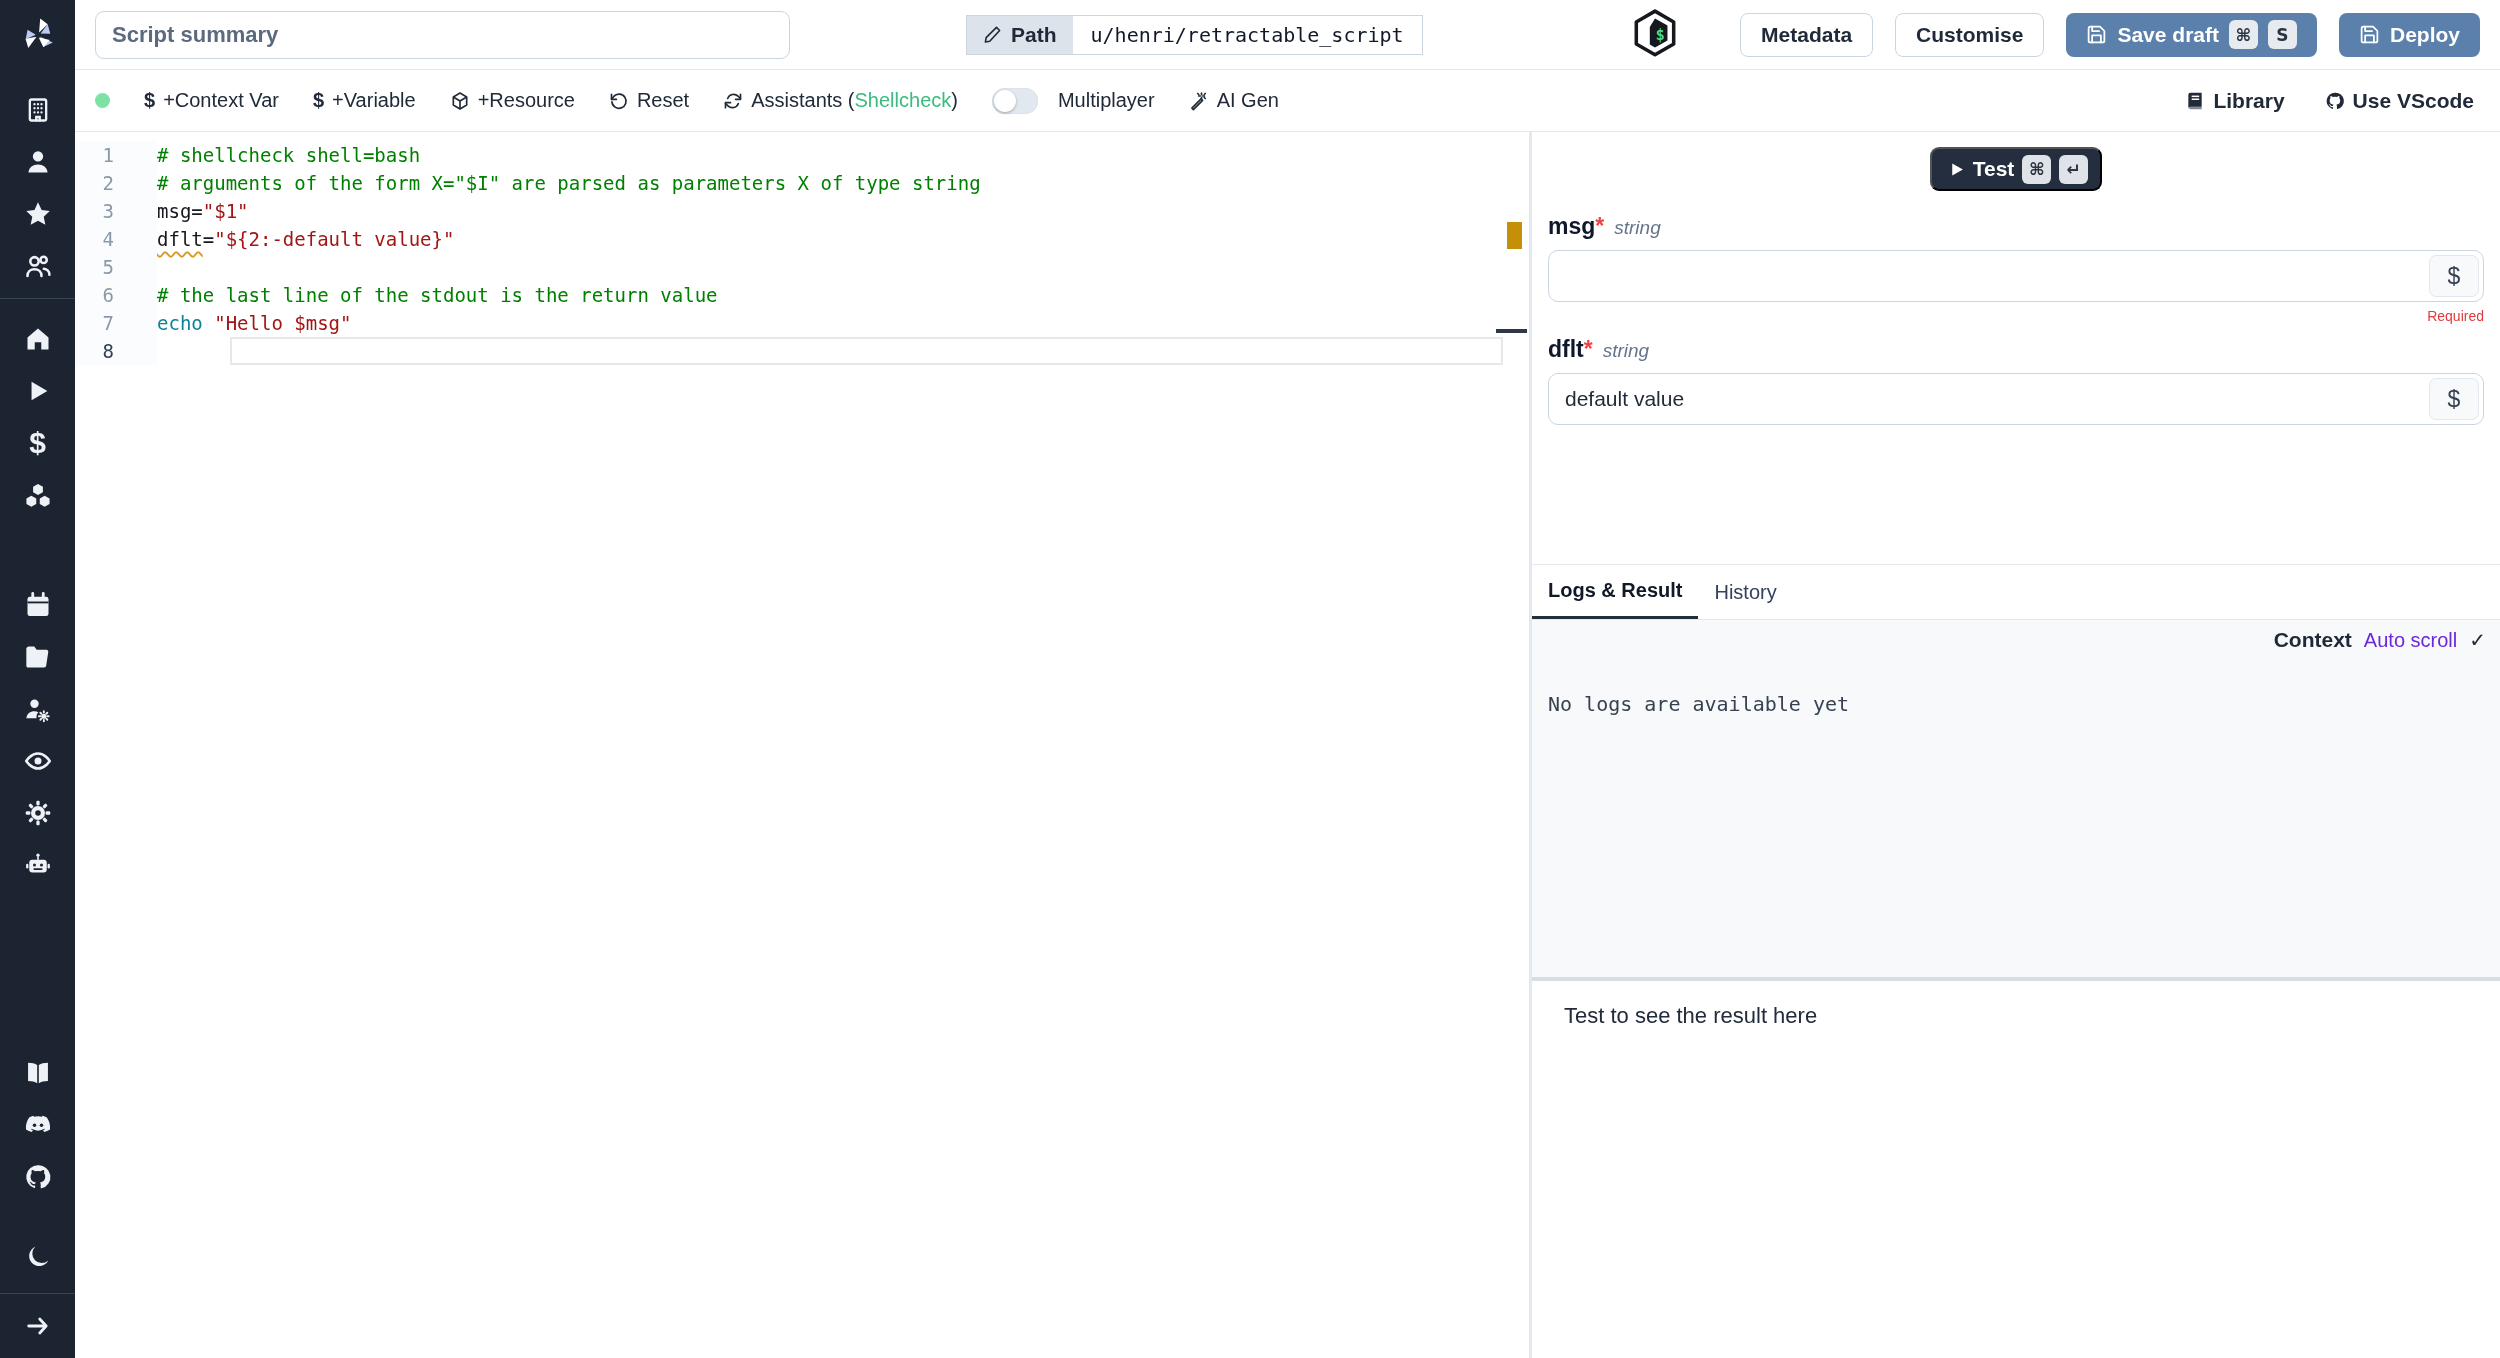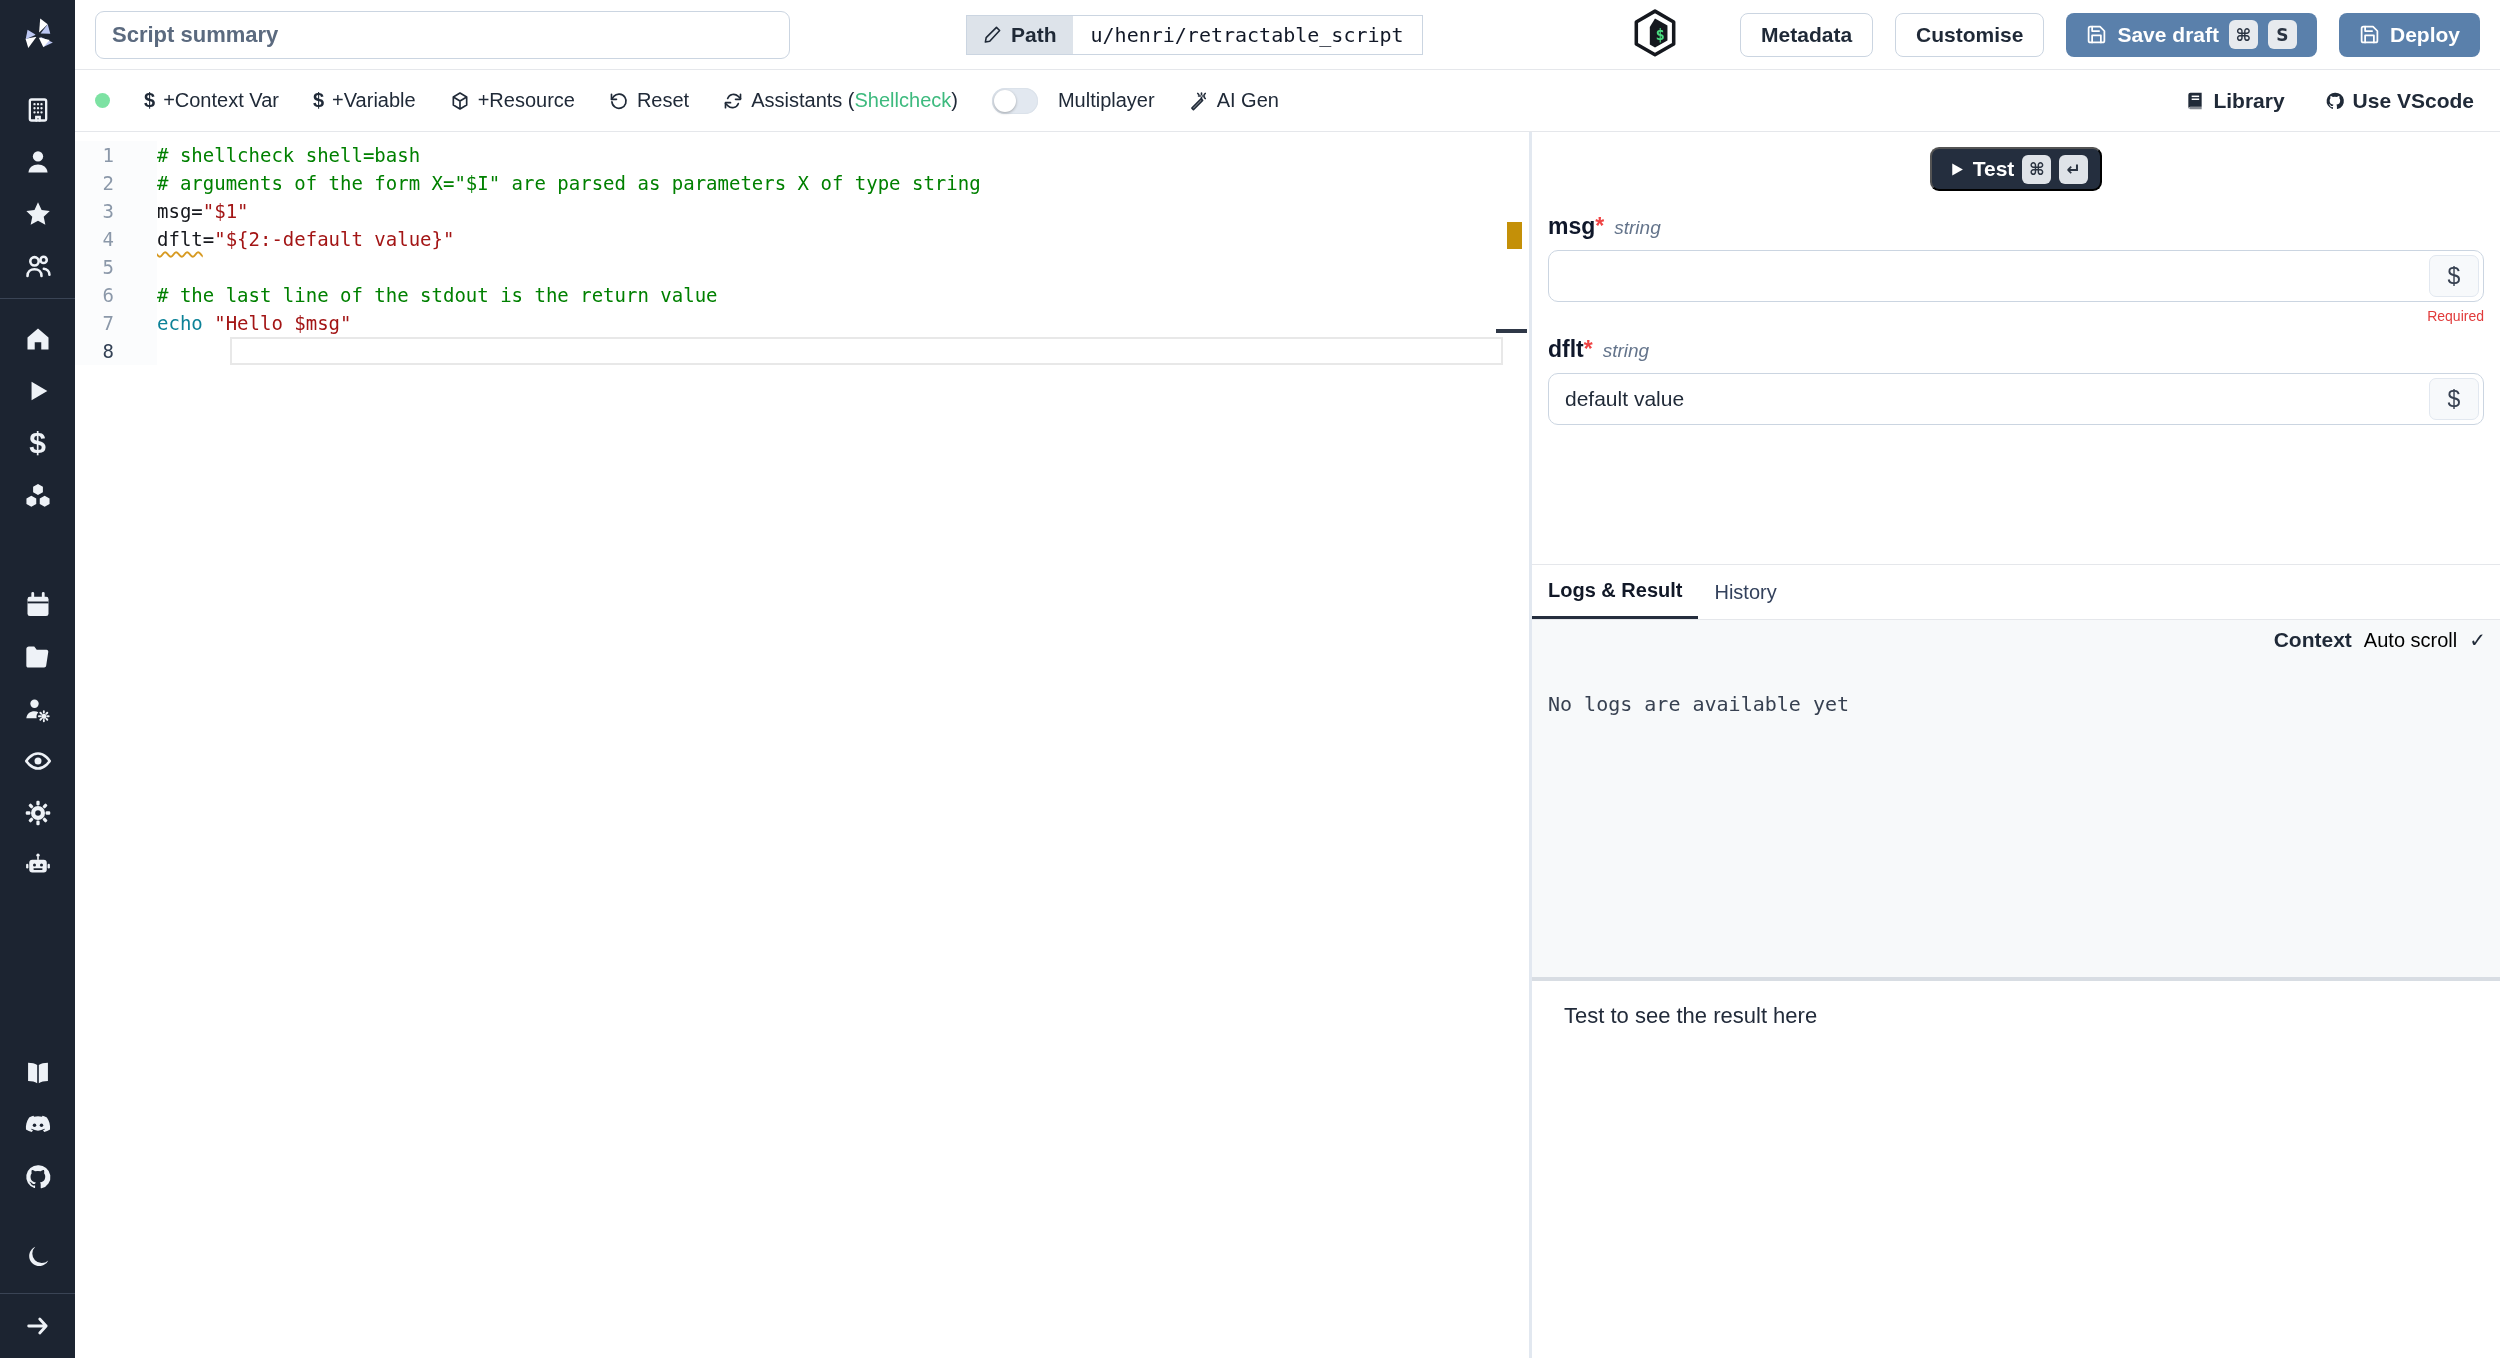--- a/index.html
+++ b/index.html
@@ -92,21 +92,21 @@
      border-radius:7px; display:flex; align-items:center; justify-content:center; font-size:23px; color:#374151; cursor:pointer; }
   .required-msg { text-align:right; color:#e13b3b; font-size:14px; margin-top:6px; height:24px; }
 
   .tabs { height:55px; border-bottom:1px solid #e5e7eb; display:flex; align-items:stretch; }
   .tab { display:flex; align-items:center; padding:0 16px; font-size:20px; color:#33415c; cursor:pointer; }
   .tab.active { color:#111827; font-weight:600; border-bottom:3px solid #252e3e; }
 
   .logs-panel { height:357px; background:#f7f9fa; padding:8px 14px; overflow:hidden; }
   .logs-header { display:flex; justify-content:flex-end; align-items:center; gap:12px; }
   .logs-expand { font-size:21px; font-weight:700; color:#1f2937; cursor:pointer; }
-  .logs-autoscroll { font-size:20px; color:#000000; cursor:pointer; }
+  .logs-autoscroll { font-size:20px; color:#6d28d9; cursor:pointer; }
   .logs-check { font-size:20px; font-weight:700; font-family:"DejaVu Sans", sans-serif; cursor:pointer; }
   .logs-empty { margin-top:40px; font-family:"DejaVu Sans Mono", monospace; font-size:20px; color:#374151; padding-left:2px; }
 
   .hsplit { height:4px; background:#d8dde3; cursor:row-resize; }
   .result-panel { flex:1; background:#fff; padding:22px 16px;margin-left:16px; }
   .result-placeholder { font-size:22px; color:#222b3a; }
 </style>
 </head>
 <body>
 

